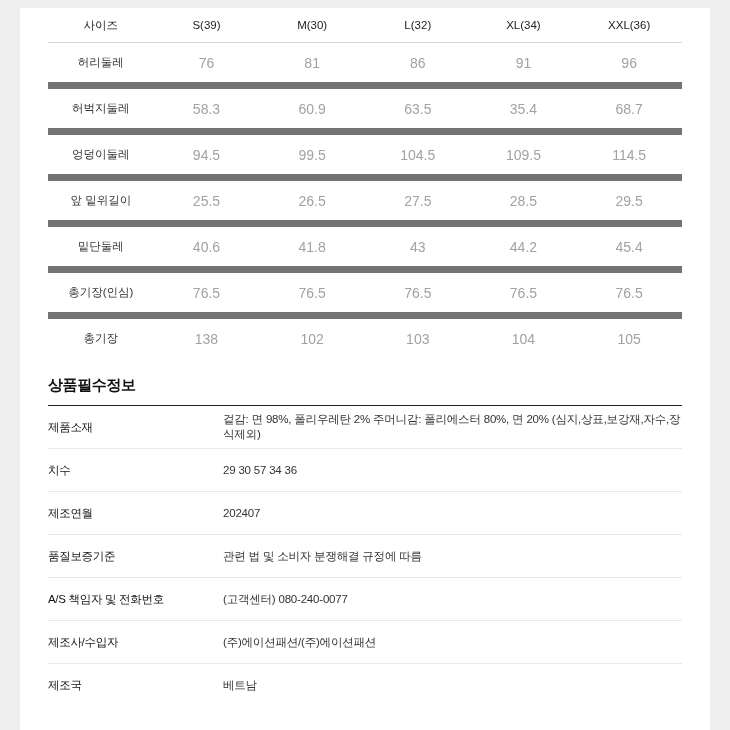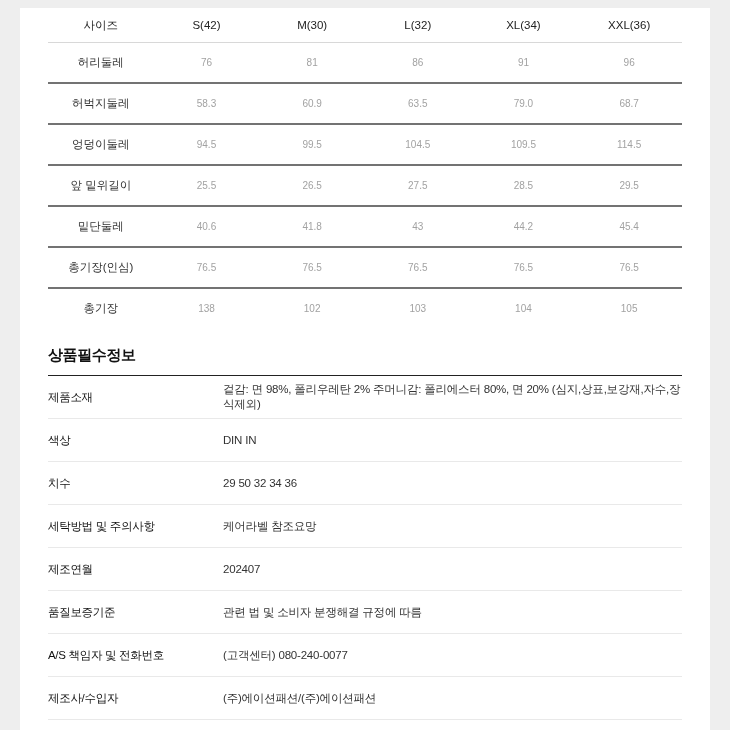--- a/index.html
+++ b/index.html
@@ -25,35 +25,35 @@
   
   .size-table {
     width: 100%;
     border-collapse: collapse;
     table-layout: fixed;
     margin-top: 0;
   }
   .size-table th,
   .size-table td {
     text-align: center;
-    font-size: 10px;
+    font-size: 14px;
     font-weight: normal;
     padding: 0;
     height: 39px;
     vertical-align: middle;
   }
   .size-table thead th {
     color: #222222;
     font-size: 11.5px;
     font-weight: 500;
     border-bottom: 1px solid #d8d8d8;
     height: 34px;
   }
   .size-table tbody td {
-    border-bottom: 2px solid #737373;
+    border-bottom: 7px solid #737373;
     color: #a2a2a2;
   }
   .size-table tbody td.rowhead {
     color: #333333;
     font-size: 11.5px;
   }
   .size-table tbody tr:last-child td {
     border-bottom: none;
   }
   
@@ -94,42 +94,42 @@
 </style>
 </head>
 <body>
 
 <div class="page">
 
   <table class="size-table">
     <thead>
       <tr>
         <th>사이즈</th>
-        <th>S(42)</th>
+        <th>S(39)</th>
         <th>M(30)</th>
         <th>L(32)</th>
         <th>XL(34)</th>
         <th>XXL(36)</th>
       </tr>
     </thead>
     <tbody>
       <tr>
         <td class="rowhead">허리둘레</td>
         <td>76</td>
         <td>81</td>
         <td>86</td>
         <td>91</td>
         <td>96</td>
       </tr>
       <tr>
         <td class="rowhead">허벅지둘레</td>
         <td>58.3</td>
         <td>60.9</td>
         <td>63.5</td>
-        <td>79.0</td>
+        <td>35.4</td>
         <td>68.7</td>
       </tr>
       <tr>
         <td class="rowhead">엉덩이둘레</td>
         <td>94.5</td>
         <td>99.5</td>
         <td>104.5</td>
         <td>109.5</td>
         <td>114.5</td>
       </tr>
@@ -170,30 +170,22 @@
 
   <div class="section-title">상품필수정보</div>
 
   <table class="info-table">
     <tbody>
       <tr>
         <td class="label">제품소재</td>
         <td class="value">겉감: 면 98%, 폴리우레탄 2% 주머니감: 폴리에스터 80%, 면 20% (심지,상표,보강재,자수,장식제외)</td>
       </tr>
       <tr>
-        <td class="label">색상</td>
-        <td class="value">DIN IN</td>
-      </tr>
-      <tr>
         <td class="label">치수</td>
-        <td class="value">29 50 32 34 36</td>
-      </tr>
-      <tr>
-        <td class="label">세탁방법 및 주의사항</td>
-        <td class="value">케어라벨 참조요망</td>
+        <td class="value">29 30 57 34 36</td>
       </tr>
       <tr>
         <td class="label">제조연월</td>
         <td class="value">202407</td>
       </tr>
       <tr>
         <td class="label">품질보증기준</td>
         <td class="value">관련 법 및 소비자 분쟁해결 규정에 따름</td>
       </tr>
       <tr>

